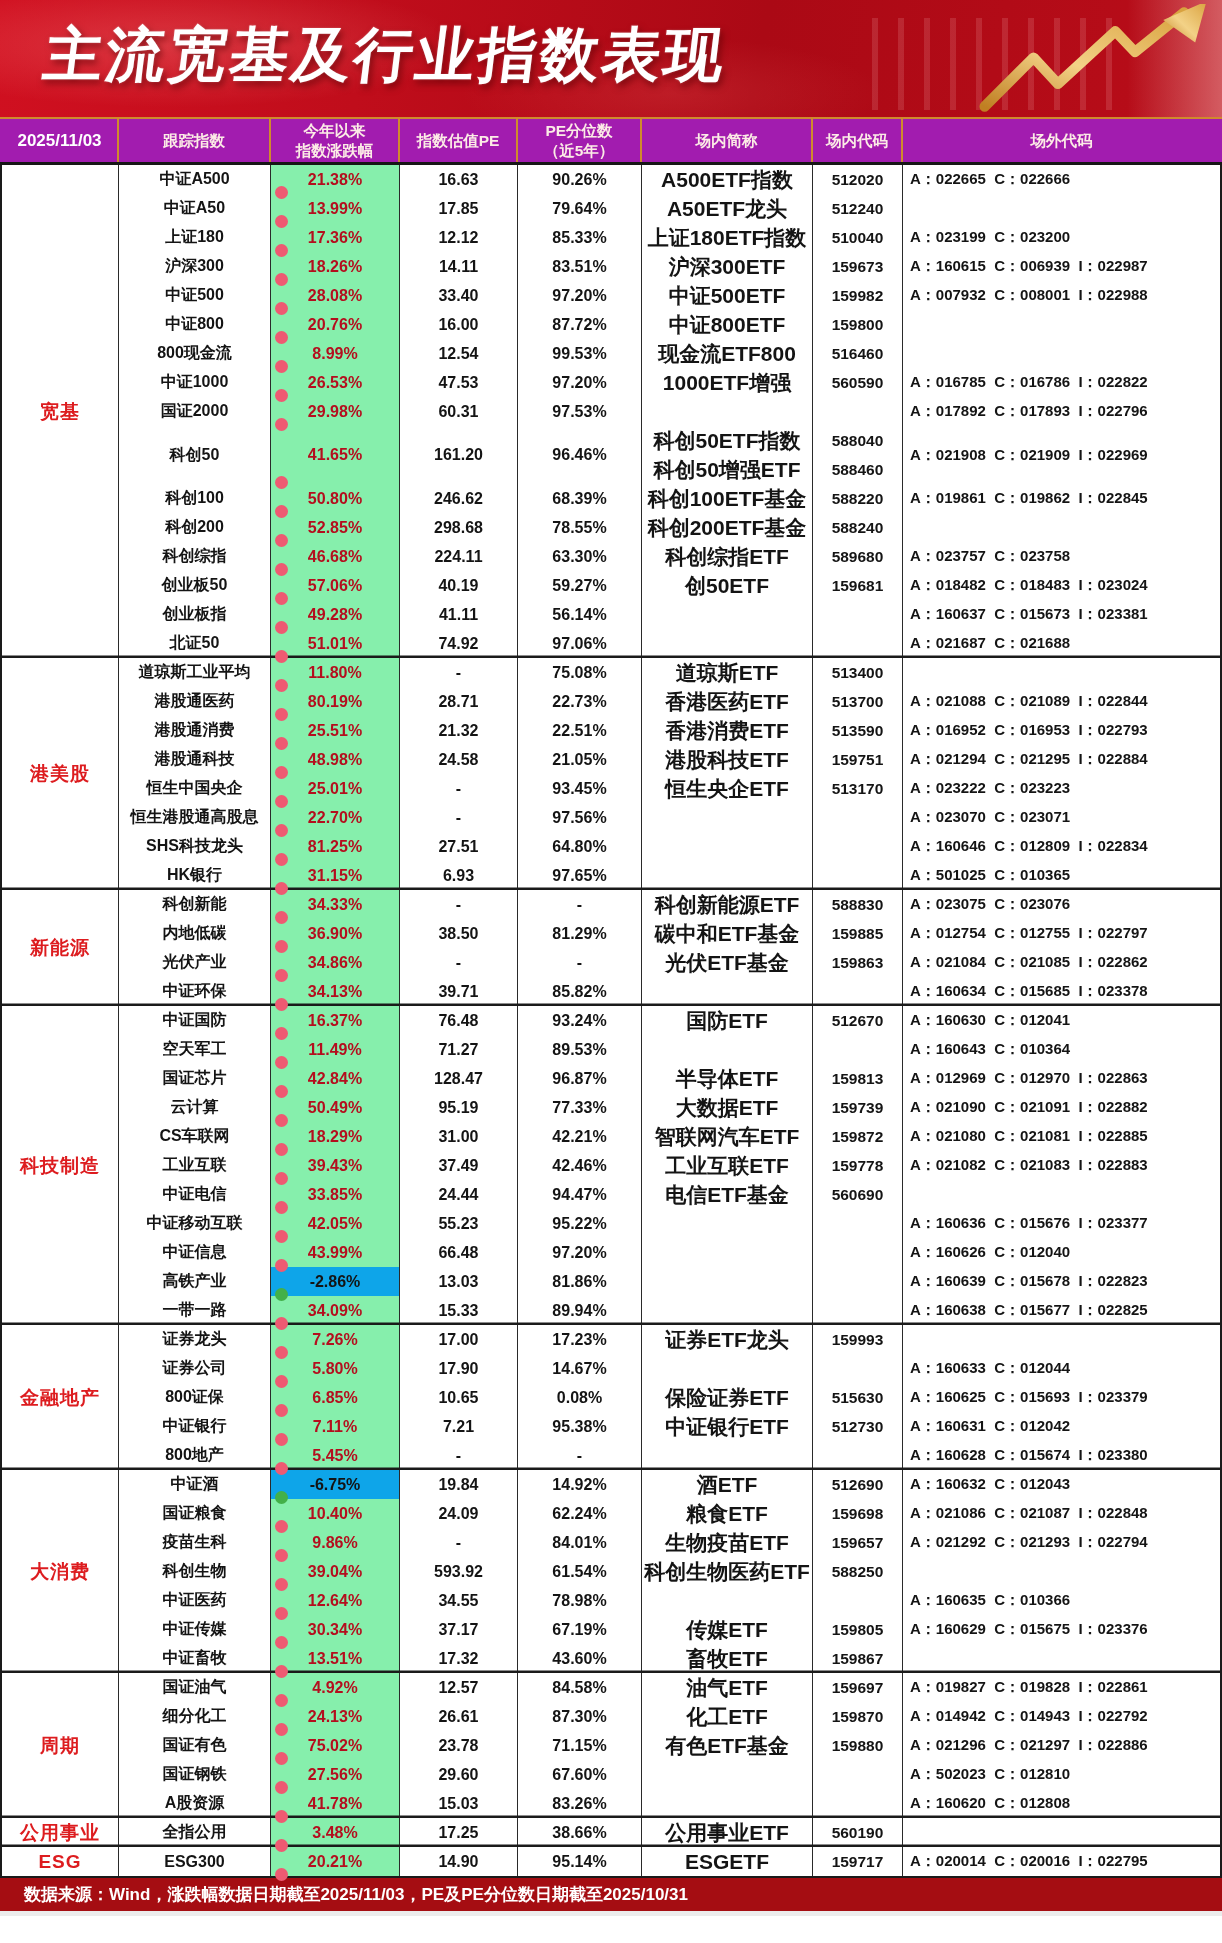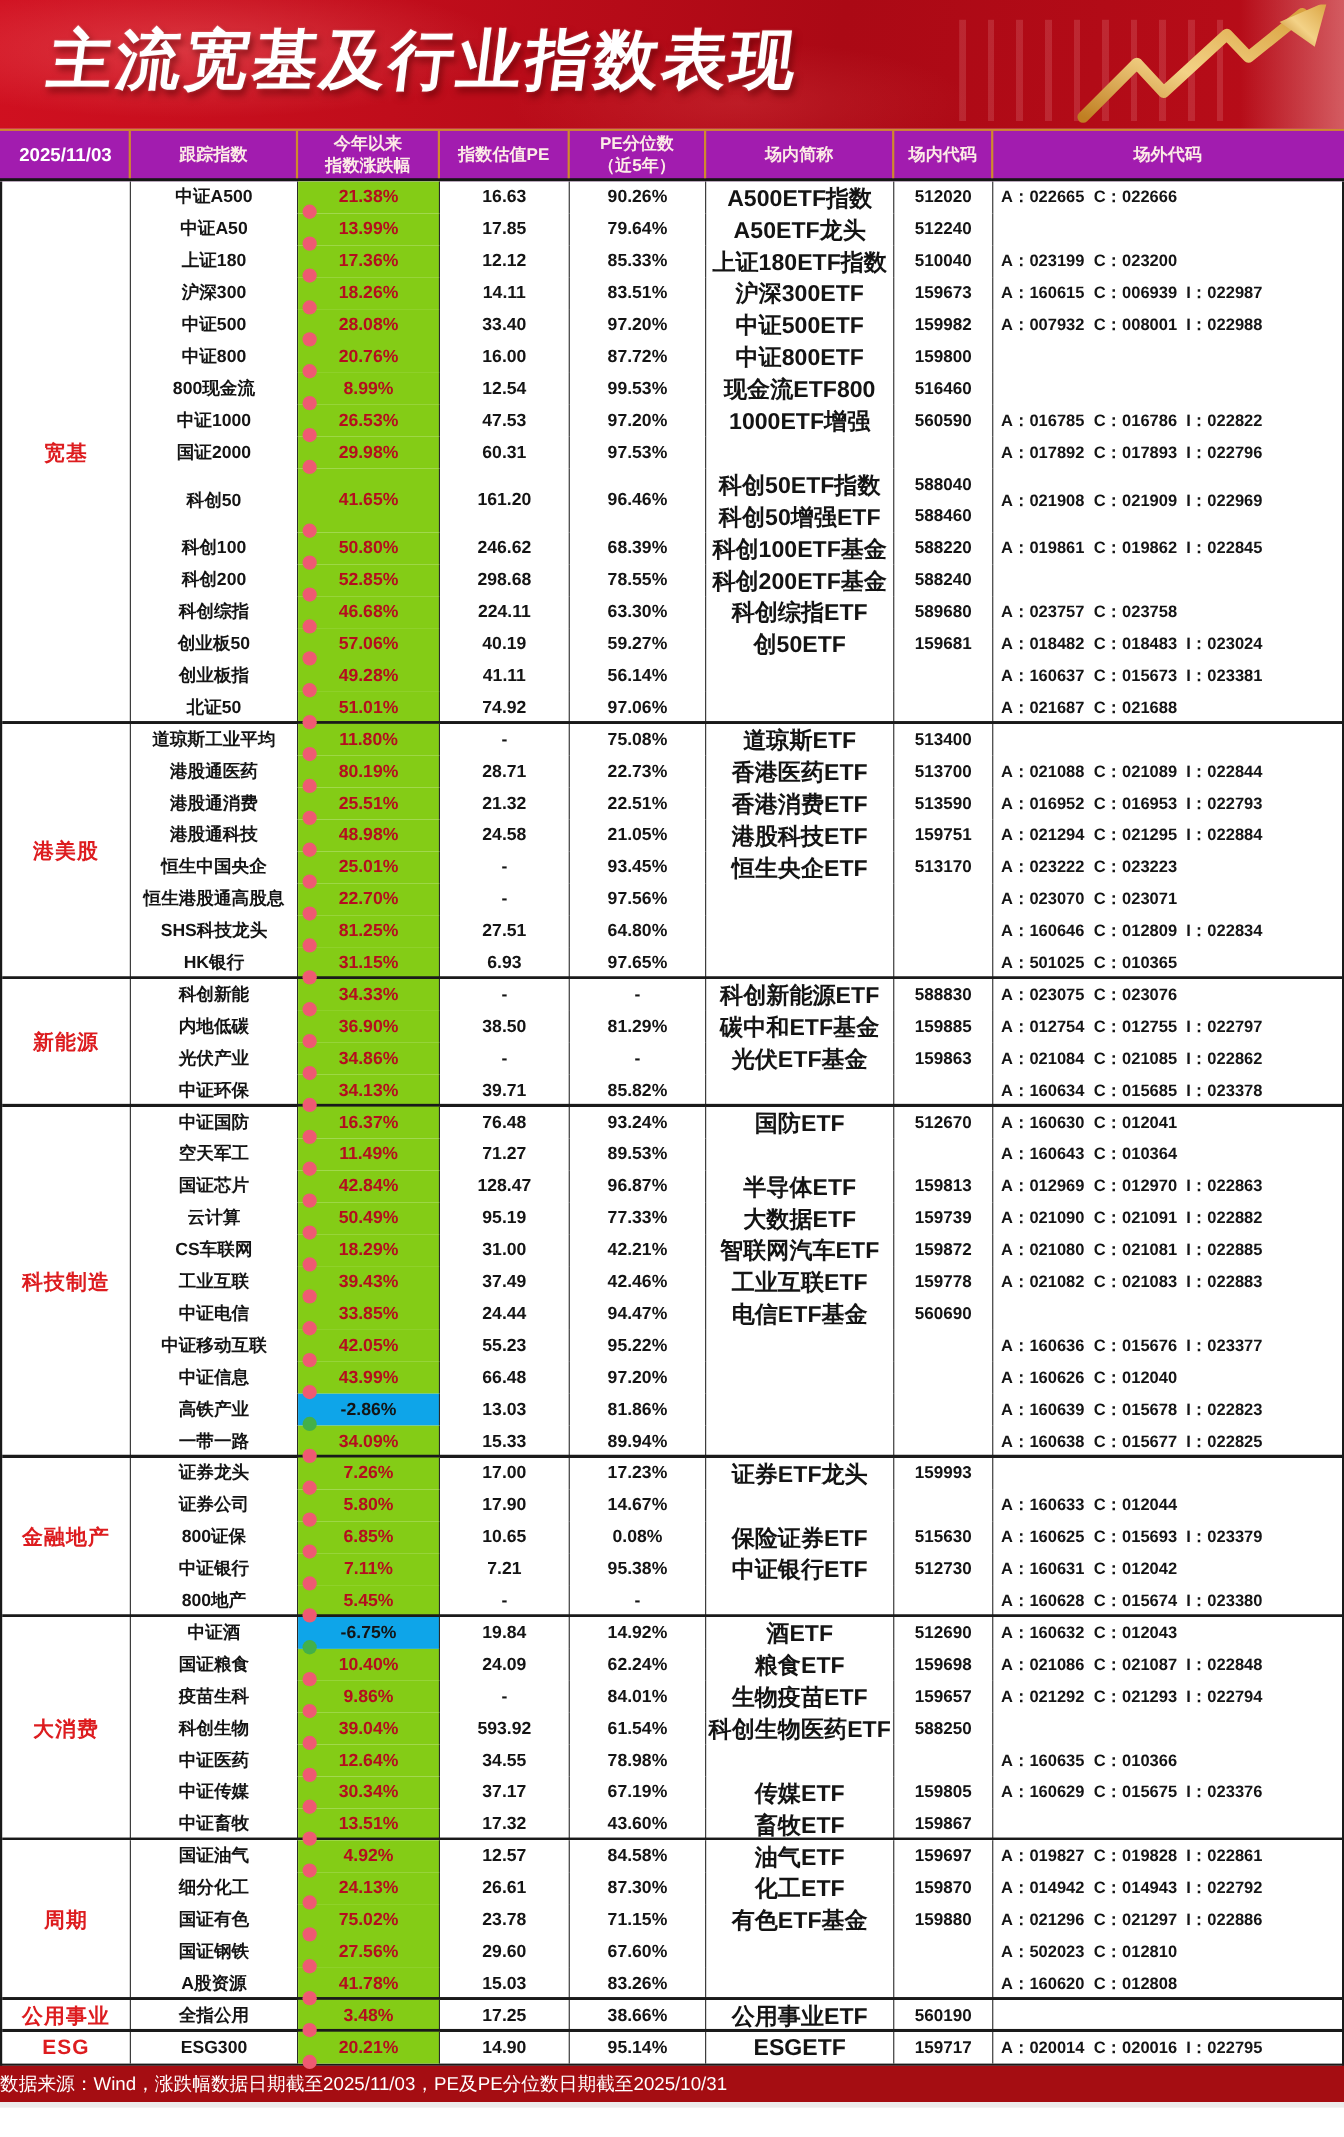--- a/index.html
+++ b/index.html
@@ -42,32 +42,32 @@
   .rows{flex:1;}
   .row{display:grid;grid-template-columns:152px 129px 118px 124px 171px 90px 317px;height:29px;}
   .row.tall{height:58px;}
   .cell{display:flex;align-items:center;justify-content:center;box-sizing:border-box;
     border-right:1.5px solid #2a2a2a;font-weight:700;color:#141414;font-size:16px;
     position:relative;overflow:visible;}
   .cell:last-child{border-right:none;}
   .c-abbr{font-size:21px;}
   .c-code{font-size:15.5px;}
   .c-otc{justify-content:flex-start;padding-left:7px;font-size:15px;white-space:pre;}
-  .c-chg.pos{background:#84cc16;color:#b40e1e;}
+  .c-chg.pos{background:#86efac;color:#b40e1e;}
   .c-chg.neg{background:#0ea5e9;color:#141414;}
   .dot{position:absolute;left:4px;bottom:-5px;width:13px;height:13px;border-radius:50%;z-index:3;}
   .dot.pos{background:#ee5a72;}
   .dot.neg{background:#43b049;}
   .stack{display:flex;flex-direction:column;justify-content:center;width:100%;height:100%;}
   .stack .line{height:29px;display:flex;align-items:center;justify-content:center;}
   .row.tall .c-otc .v{height:29px;display:flex;align-items:center;}
 
   
   .footer{height:33px;background:#a50d12;display:flex;align-items:center;
-    color:#ffffff;font-weight:400;font-size:17px;padding-left:0;}
+    color:#ffffff;font-weight:700;font-size:17px;padding-left:24px;}
   .bottom-strip{height:5px;background:#ececec;}
 </style>
 </head>
 <body>
 
 <div class="banner">
   <div class="kbars"></div>
   <div class="banner-light"></div>
   <div class="title">主流宽基及行业指数表现</div>
   <svg class="arrow" viewBox="0 0 250 115">

